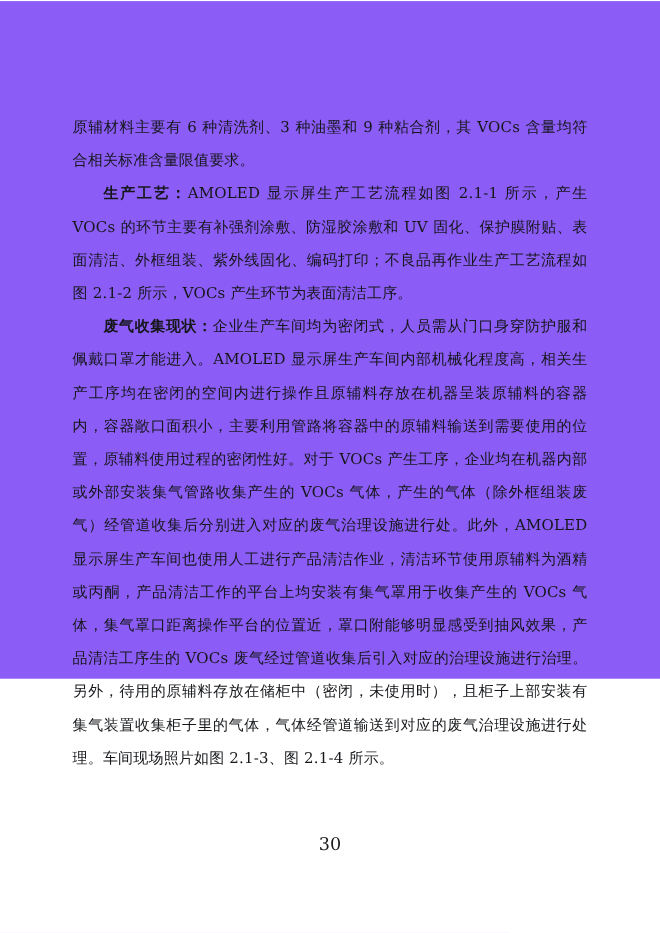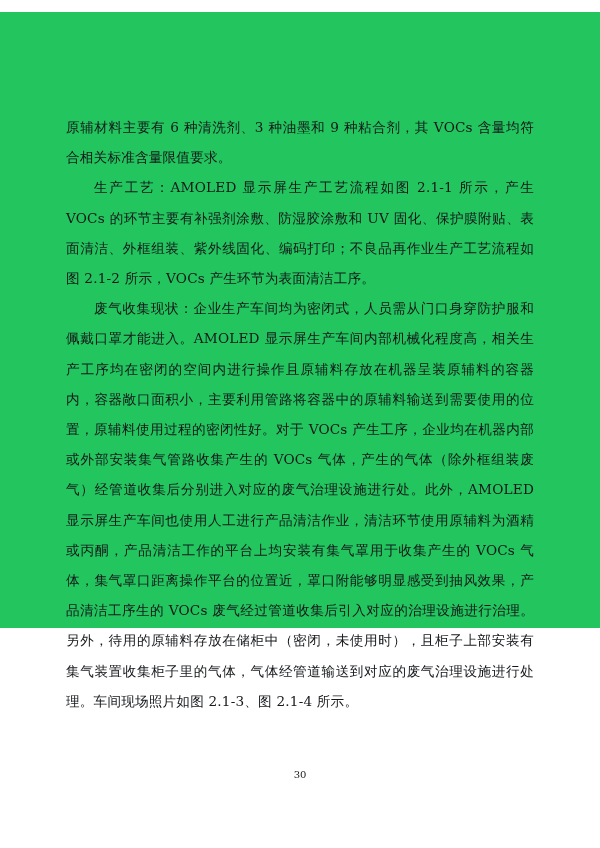--- a/index.html
+++ b/index.html
@@ -10,54 +10,54 @@
   body {
     width: 600px;
     height: 848px;
     position: relative;
     font-family: "DejaVu Serif", "Liberation Serif", serif;
     color: #1a1a1a;
     overflow: hidden;
   }
   .page {
     position: absolute;
-    top: 12px;
+    top: 1px;
     left: 0;
     width: 600px;
     height: 616px;
-    background: #22c55e;
+    background: #8b5cf6;
   }
   .content {
     position: absolute;
     top: 100px;
     left: 66px;
     width: 468px;
   }
   p.para {
     margin: 0 0 0 0;
     font-size: 13.6px;
     line-height: 30.2px;
     text-align: justify;
     text-justify: inter-ideograph;
     letter-spacing: 0.2px;
     color: #15171a;
   }
   p.indent {
     text-indent: 28px;
   }
   .lead {
-    font-weight: normal;
+    font-weight: bold;
   }
   .pagenum {
     position: absolute;
     top: 757px;
     left: 0;
     width: 600px;
     text-align: center;
-    font-size: 10px;
+    font-size: 16px;
     color: #1a1a1a;
     font-family: "DejaVu Serif", "Liberation Serif", serif;
   }
 </style>
 </head>
 <body>
 
 <div class="page">
   <div class="content">
 

